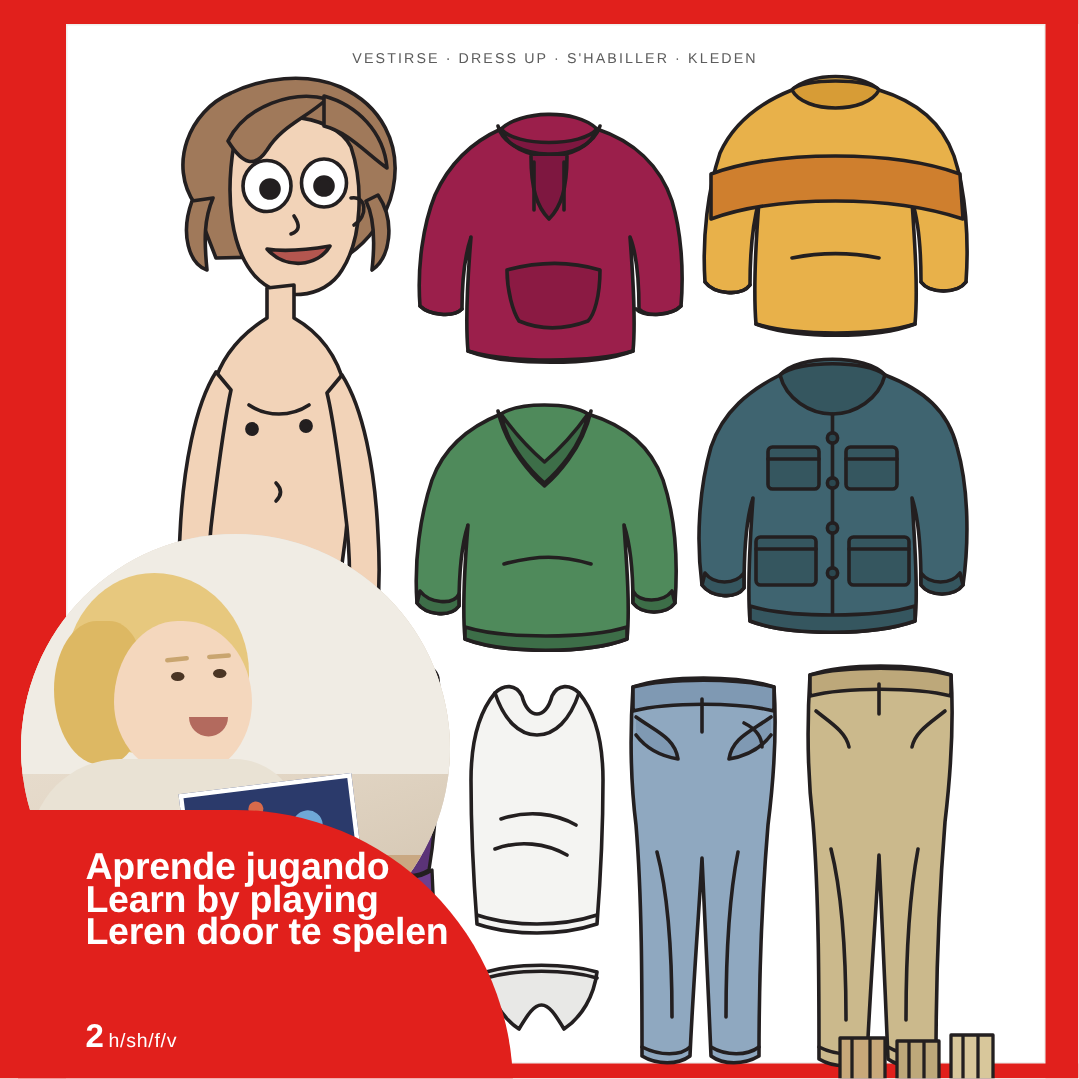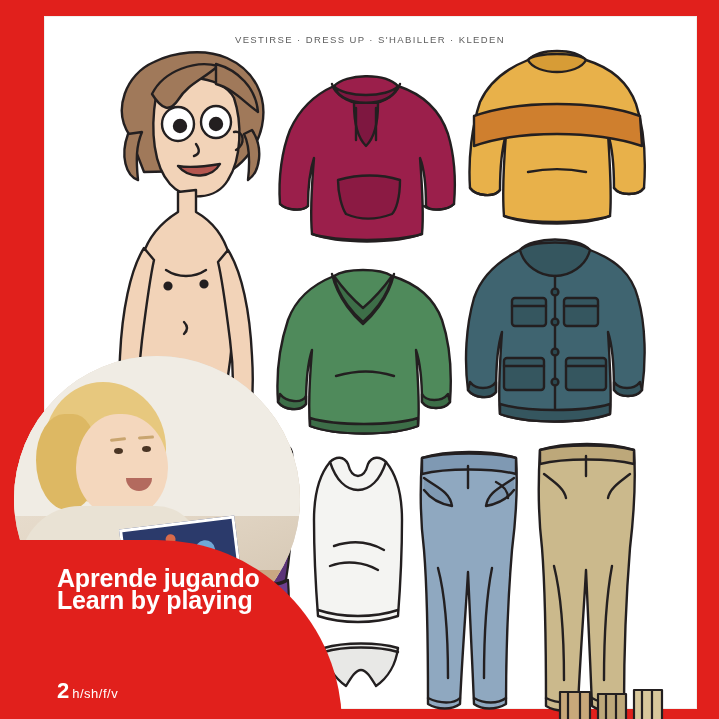--- a/index.html
+++ b/index.html
@@ -326,20 +326,21 @@
       <span class="dot" style="left:84px;top:92px;width:12px;height:12px;background:#8fb8e0;"></span>
     </div>
     <div class="ph-hand"></div>
     <div class="ph-hand2"></div>
   </div>
 
   <div class="banner">
     <div class="banner-text">
       <div>Aprende jugando</div>
       <div>Learn by playing</div>
+      <div>Leren door te spelen</div>
     </div>
     <div class="banner-age">
       <span class="num">2</span>
       <span class="codes">h/sh/f/v</span>
     </div>
   </div>
 
 </div>
 
 </body></html>

